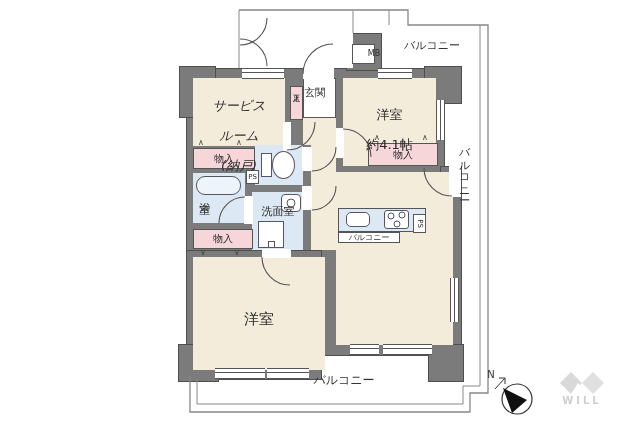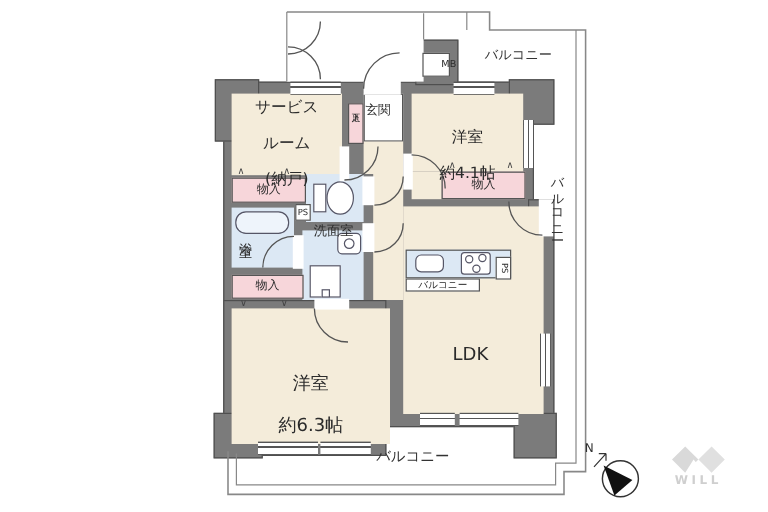--- a/index.html
+++ b/index.html
@@ -123,40 +123,38 @@
     </g>
   </svg>
 
   <div class="chev" style="left:198px;top:139px;">∧</div>
   <div class="chev" style="left:236px;top:139px;">∧</div>
   <div class="chev" style="left:200px;top:249px;">∨</div>
   <div class="chev" style="left:234px;top:249px;">∨</div>
   <div class="chev" style="left:374px;top:134px;">∧</div>
   <div class="chev" style="left:422px;top:134px;">∧</div>
 
-  <div class="lbl" style="left:193px;top:68px;width:92px;font-size:13px;">
+  <div class="lbl" style="left:193px;top:84px;width:92px;font-size:13px;font-style:italic;">
     <span>サービス</span>
     <span>ルーム</span>
     <span>(納戸)</span>
   </div>
   <div class="lbl" style="left:343px;top:93px;width:93px;font-size:13px;">
     <span>洋室</span>
     <span>約4.1帖</span>
   </div>
   <div class="lbl" style="left:193px;top:294px;width:132px;font-size:15px;">
     <span>洋室</span>
-    <span>約6.3帖</span>
   </div>
   <div class="lbl" style="left:336px;top:270px;width:112px;font-size:15px;">
-    <span>LDK</span>
   </div>
   <div class="lbl" style="left:303px;top:86px;width:24px;font-size:10.5px;">玄関</div>
   <div class="lbl vtext" style="left:292px;top:89px;font-size:7px;letter-spacing:0;">下足入</div>
   <div class="lbl vtext" style="left:197px;top:194px;font-size:11px;">浴室</div>
-  <div class="lbl" style="left:250px;top:187px;width:56px;font-size:11px;">洗面室</div>
+  <div class="lbl" style="left:250px;top:206px;width:56px;font-size:11px;">洗面室</div>
   <div class="lbl" style="left:193px;top:148px;width:62px;height:21px;line-height:21px;font-size:10px;">物入</div>
   <div class="lbl" style="left:193px;top:229px;width:60px;height:20px;line-height:20px;font-size:10px;">物入</div>
   <div class="lbl" style="left:368px;top:143px;width:70px;height:23px;line-height:23px;font-size:10px;">物入</div>
   <div class="lbl" style="left:338px;top:232px;width:62px;height:11px;line-height:11px;font-size:8px;">バルコニー</div>
   <div class="lbl" style="left:352px;top:44px;width:44px;height:20px;line-height:20px;font-size:8px;">MB</div>
   <div class="lbl" style="left:246px;top:170px;width:13px;height:14px;line-height:14px;font-size:7px;">PS</div>
   <div class="lbl" style="left:413px;top:214px;width:13px;height:19px;line-height:19px;font-size:7px;transform:rotate(90deg);">PS</div>
   <div class="lbl" style="left:390px;top:40px;width:84px;font-size:11px;color:#333;">バルコニー</div>
   <div class="lbl vtext" style="left:457px;top:140px;font-size:11px;color:#333;">バルコニー</div>
   <div class="lbl" style="left:302px;top:374px;width:84px;font-size:12px;color:#333;">バルコニー</div>

